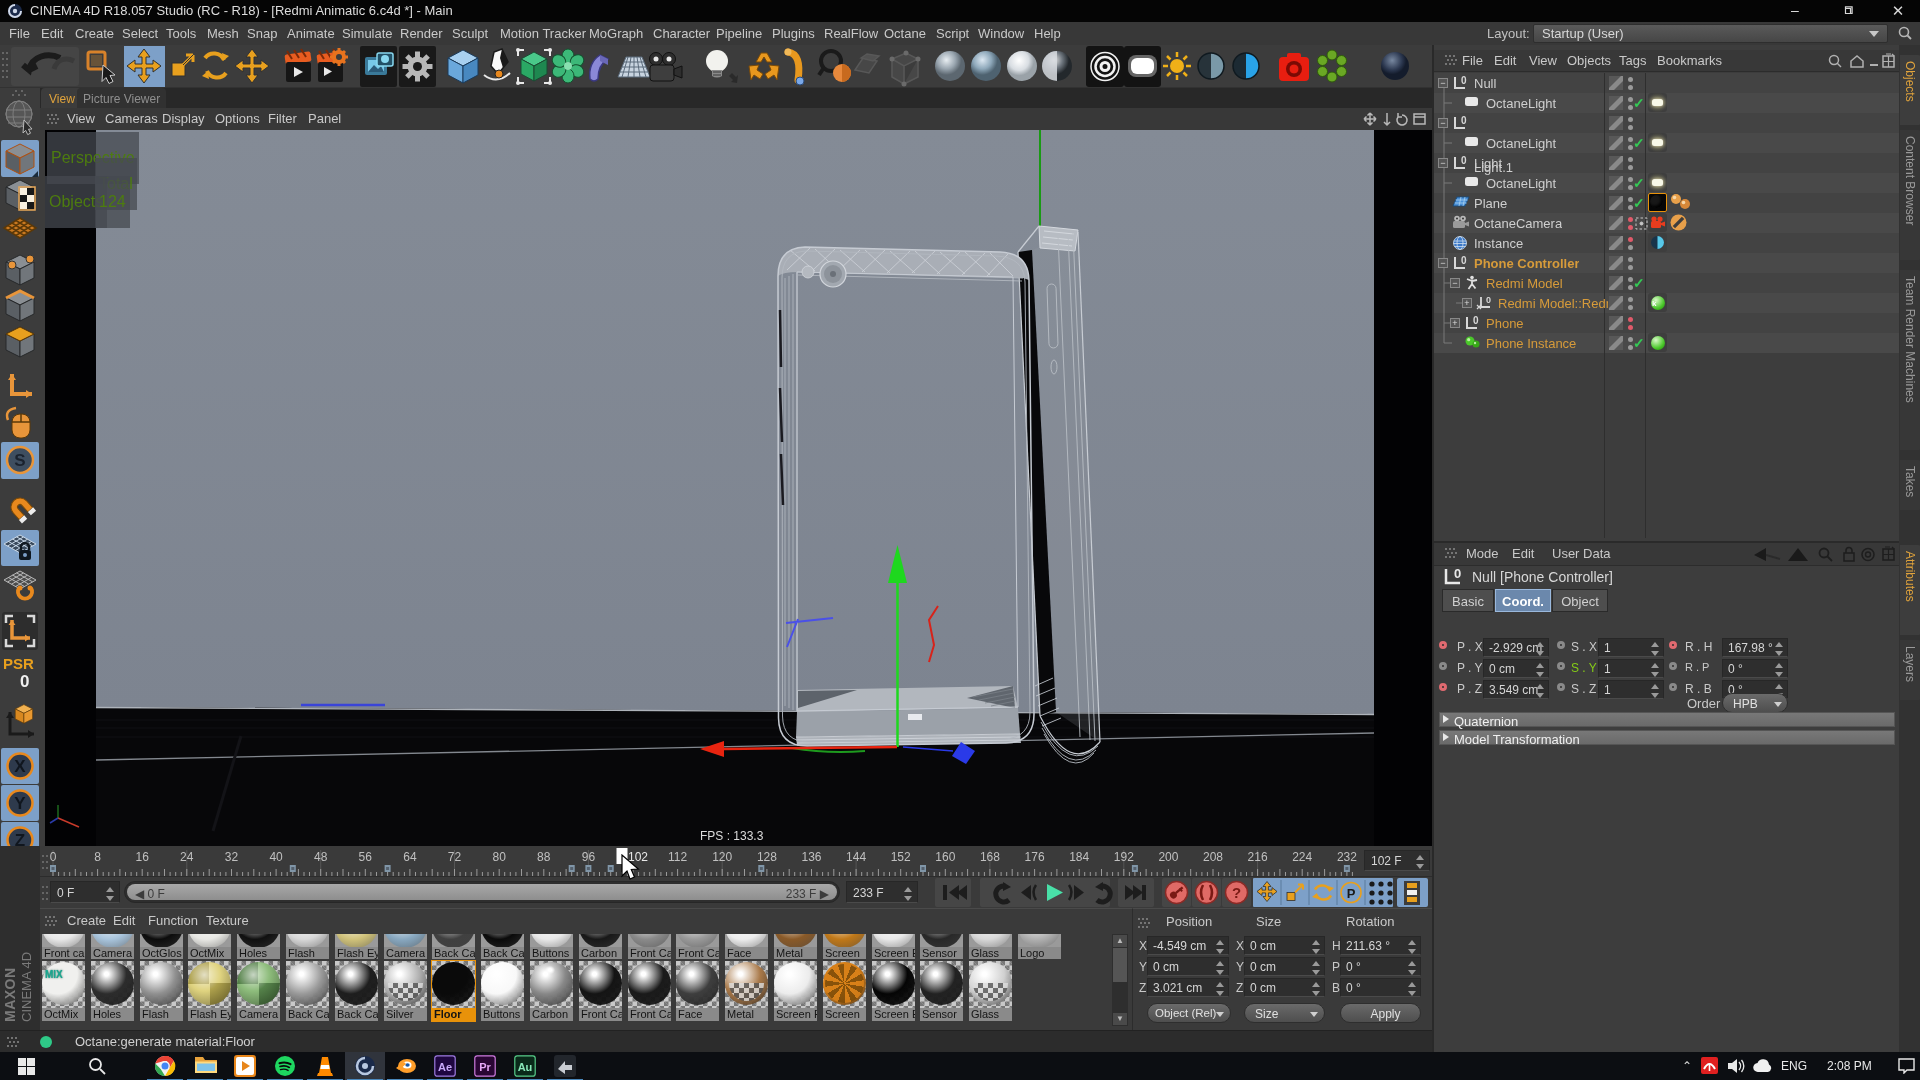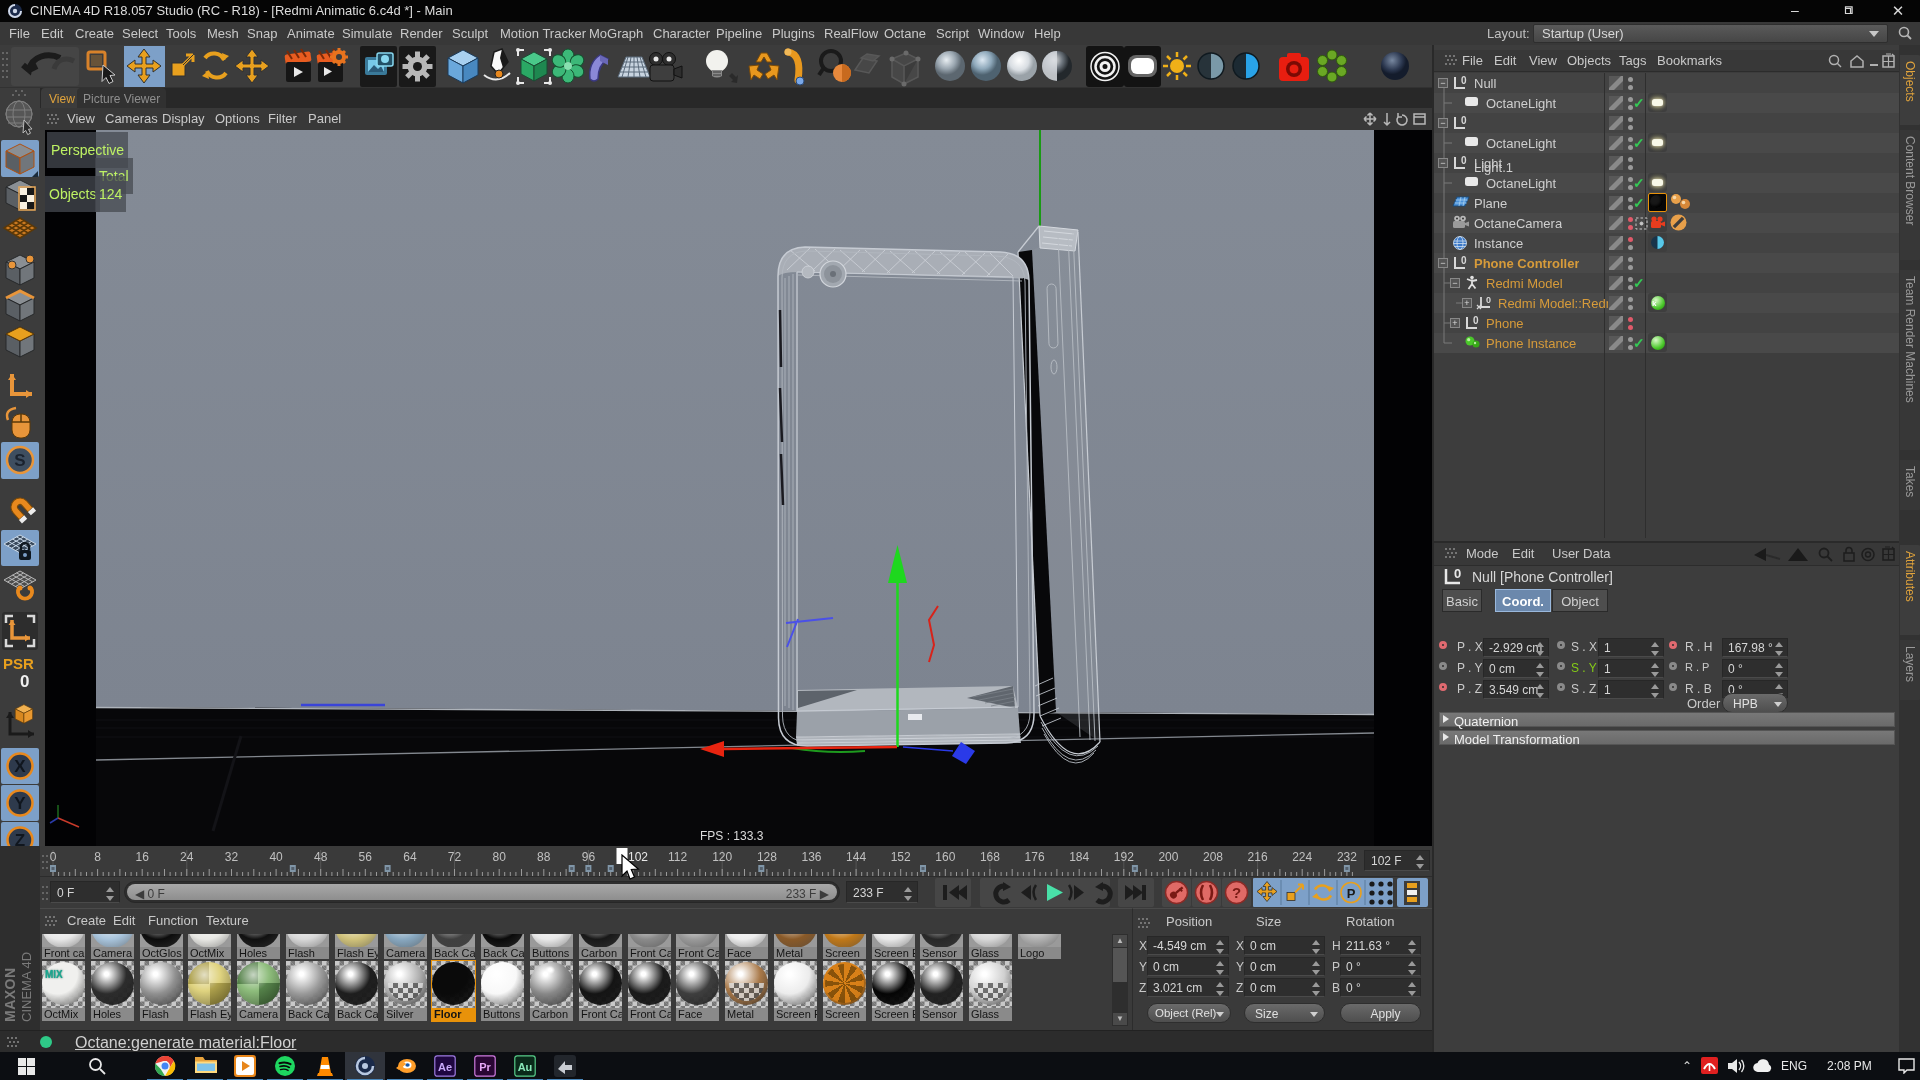--- a/index.html
+++ b/index.html
@@ -20,21 +20,21 @@
 #leftpal { left:0; top:88px; width:40px; height:772px; background:#3c3c3c; }
 
 #tabrow { left:40px; top:88px; width:1392px; height:20px; background:#282828; }
 .vtab { position:absolute; top:0px; height:20px; font-size:12px; padding:4px 10px 0 10px; border-radius:4px 4px 0 0; }
 
 #vpmenu { left:40px; top:108px; width:1392px; height:22px; background:#383838; }
 #vpmenu span.m { position:absolute; top:3px; font-size:13px; color:#c9c9c9; }
 
 #viewport { left:45px; top:130px; width:1387px; height:716px; background:#020204; overflow:hidden; }
 
-.hud { position:absolute; background:rgba(70,74,80,0.75); color:#bef264; font-size:14px; padding:10px 4px; }
+.hud { position:absolute; background:rgba(70,74,80,0.75); color:#4d7c0f; font-size:16px; padding:17px 4px; }
 
 #rulerrow { left:40px; top:846px; width:1392px; height:31px; background:#3a3a3a; border-bottom:1px solid #2c2c2c;}
 #playrow { left:40px; top:877px; width:1392px; height:31px; background:#3a3a3a; }
 #matmgr { left:40px; top:908px; width:1092px; height:122px; background:#3a3a3a; border-top:1px solid #4a4a4a; }
 #coordpanel { left:1132px; top:908px; width:300px; height:122px; background:#3a3a3a; border-top:1px solid #4a4a4a; border-left:1px solid #2c2c2c; }
 #statusbar { left:0; top:1030px; width:1432px; height:22px; background:#2c2c2c; border-top:1px solid #222; }
 #brand { left:0; top:860px; width:40px; height:170px; background:#2e2e2e; }
 #belowpal { left:0; top:846px; width:40px; height:184px; background:#2e2e2e; }
 
 #rightpanel { left:1432px; top:45px; width:488px; height:1007px; background:#3d3d3d; border-left:2px solid #292929; }
@@ -1046,21 +1046,21 @@
           <circle cx="10" cy="2" r="1"></circle>
           <circle cx="4" cy="6" r="1"></circle>
           <circle cx="8" cy="6" r="1"></circle>
           <circle cx="12" cy="6" r="1"></circle>
           <circle cx="2" cy="10" r="1"></circle>
           <circle cx="6" cy="10" r="1"></circle>
           <circle cx="10" cy="10" r="1"></circle>
         </g>
       </svg>
       <div style="position:absolute;left:40px;top:5px;width:12px;height:12px;border-radius:50%;background:#2ec987;"></div>
-      <div style="position:absolute;left:75px;top:3px;font-size:16px;color:#d0d0d0;text-decoration:underline;">Octane:generate material:Floor</div>
+      <div style="position:absolute;left:75px;top:3px;font-size:13px;color:#d0d0d0;">Octane:generate material:Floor</div>
     </div>
   <div class="abs" id="rightpanel">
       <div style="position:absolute;left:0;top:5px;width:465px;height:22px;background:#383838;border-bottom:1px solid #2c2c2c;">
         <svg style="position:absolute;left:10px;top:4px" width="20" height="14">
           <g fill="#8a8a8a">
             <circle cx="2" cy="2" r="1"></circle>
             <circle cx="6" cy="2" r="1"></circle>
             <circle cx="10" cy="2" r="1"></circle>
             <circle cx="4" cy="6" r="1"></circle>
             <circle cx="8" cy="6" r="1"></circle>
@@ -1365,21 +1365,21 @@
             <circle cx="116" cy="9.5" r="2.5" fill="none" stroke="#1e1e1e" stroke-width="1.4"></circle>
             <rect x="131" y="4" width="11" height="11" fill="none" stroke="#1e1e1e" stroke-width="1.6"></rect>
             <path d="M136.5 4 v11 M131 9.5 h11 M133 2 h5 M140 2 l2 2" stroke="#1e1e1e" stroke-width="1.2"></path>
           </svg>
         </div>
         <svg style="position:absolute;left:8px;top:23px" width="24" height="22" viewBox="0 0 24 22">
           <path d="M4 3 v14 h14" stroke="#e8e8e8" stroke-width="2.5" fill="none"></path>
           <text x="12" y="12" font-size="13" font-weight="bold" fill="#e8e8e8" font-family="Liberation Sans">0</text>
         </svg>
         <div style="position:absolute;left:38px;top:26px;font-size:14px;color:#d8d8d8;">Null [Phone Controller]</div>
-        <div style="position:absolute;left:8px;top:46px;width:40px;height:23px;background:#4e4e4e;border:1px solid #2a2a2a;color:#d0d0d0;font-size:13px;text-align:center;padding-top:4px;">Basic</div>
+        <div style="position:absolute;left:8px;top:46px;width:52px;height:23px;background:#4e4e4e;border:1px solid #2a2a2a;color:#d0d0d0;font-size:13px;text-align:center;padding-top:4px;">Basic</div>
         <div style="position:absolute;left:61px;top:46px;width:56px;height:23px;background:#6b88ac;border:1px solid #9ab8dc;color:#ffffff;font-size:13px;font-weight:bold;text-align:center;padding-top:4px;">Coord.</div>
         <div style="position:absolute;left:118px;top:46px;width:56px;height:23px;background:#4e4e4e;border:1px solid #2a2a2a;color:#d0d0d0;font-size:13px;text-align:center;padding-top:4px;">Object</div>
         <div style="position:absolute;left:5px;top:98px;width:8px;height:8px;border-radius:50%;background:#2e2e2e;border:3.5px solid #e06a70;"></div>
         <span style="position:absolute;left:23px;top:97px;font-size:12px;color:#c9c9c9;">P . X</span>
         <div class="field" style="left:49px;top:95px;width:66px;height:19px;padding:2px 0 0 5px;">-2.929 cm<span class="spin" style="right:3px;top:3px;"></span></div>
         <div style="position:absolute;left:123px;top:98px;width:8px;height:8px;border-radius:50%;background:#2e2e2e;border:3.5px solid #8a8a8a;"></div>
         <span style="position:absolute;left:137px;top:97px;font-size:12px;color:#c9c9c9;">S . X</span>
         <div class="field" style="left:164px;top:95px;width:66px;height:19px;padding:2px 0 0 5px;">1<span class="spin" style="right:3px;top:3px;"></span></div>
         <div style="position:absolute;left:235px;top:98px;width:8px;height:8px;border-radius:50%;background:#2e2e2e;border:3.5px solid #e06a70;"></div>
         <span style="position:absolute;left:251px;top:97px;font-size:12px;color:#c9c9c9;">R . H</span>

